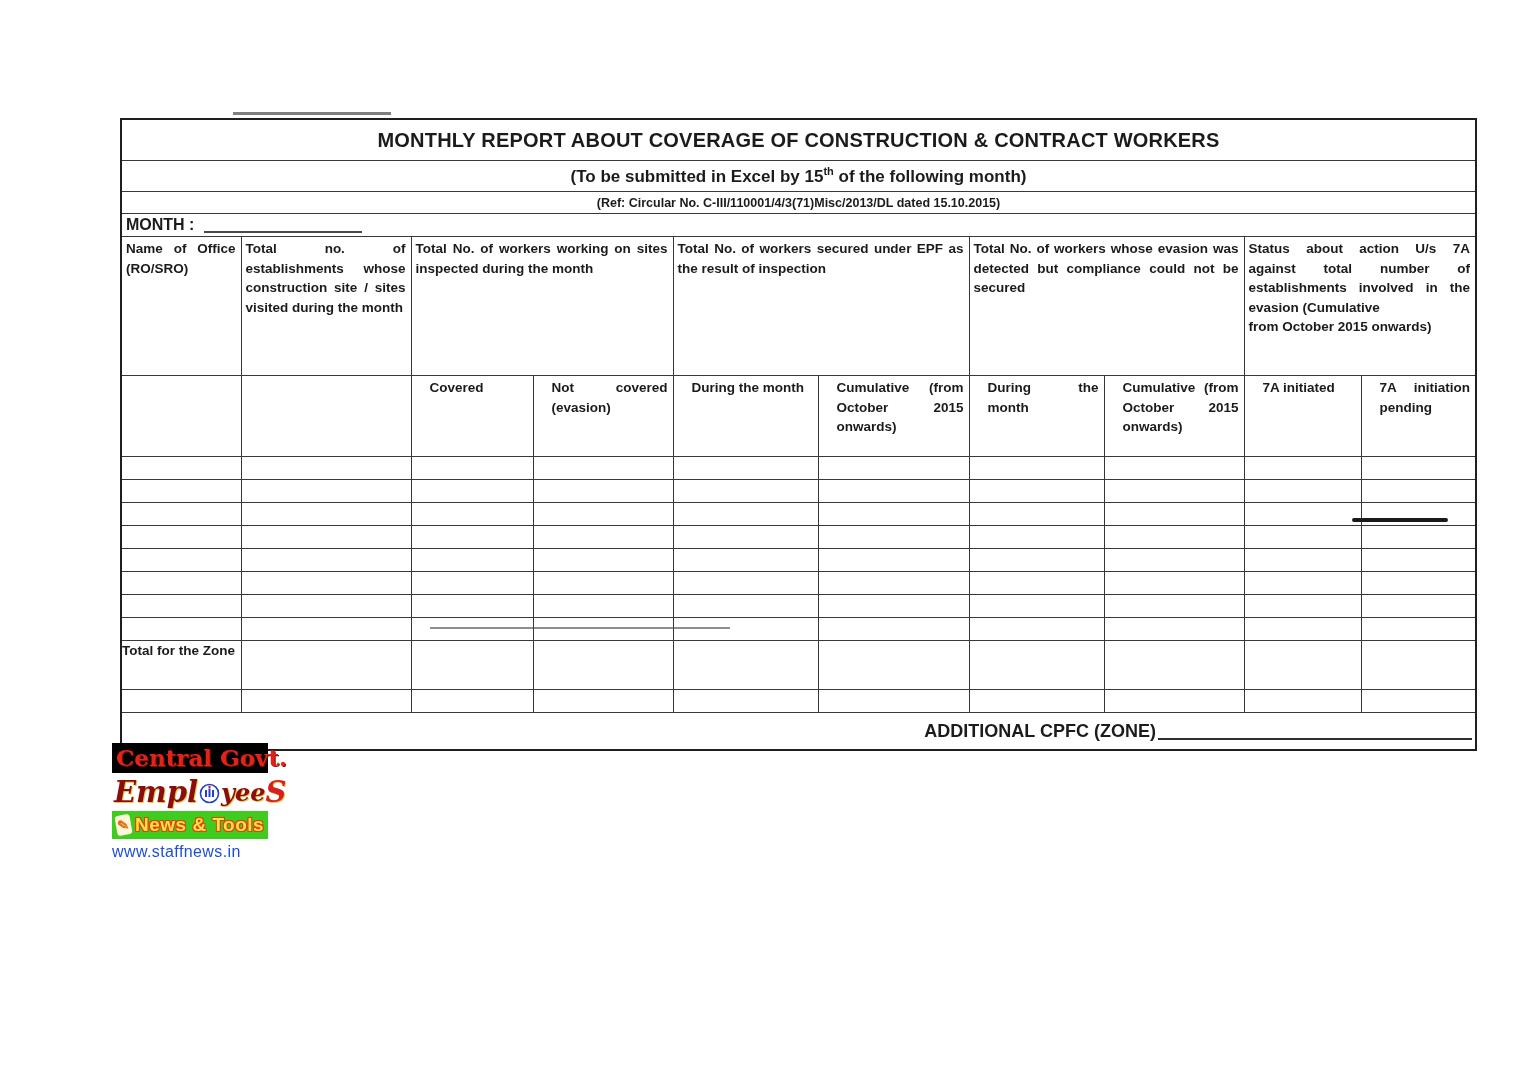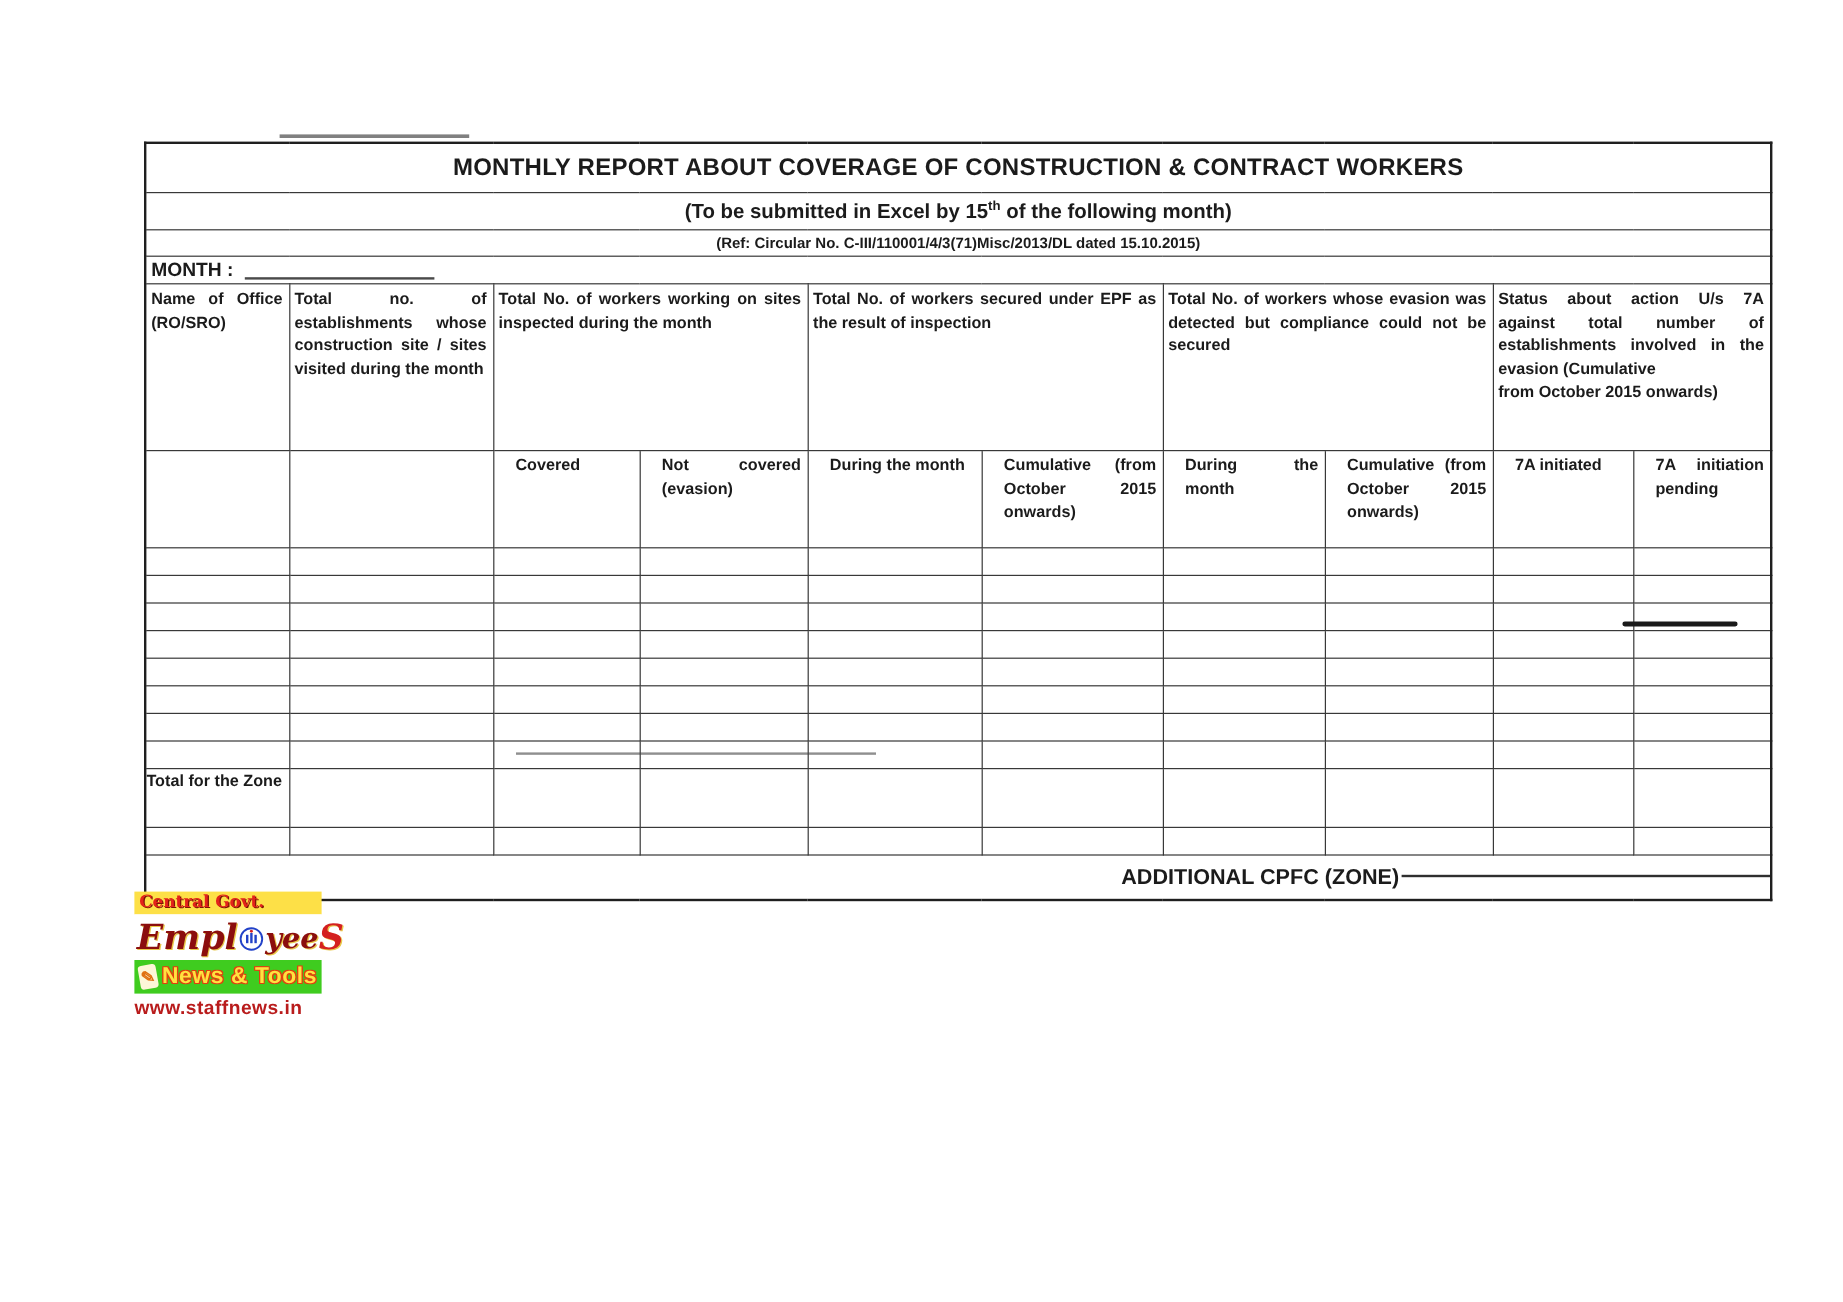--- a/index.html
+++ b/index.html
@@ -35,34 +35,34 @@
     text-align:justify;vertical-align:top;
     padding:2px 5px 0 4px;
   }
   tr.r-ghead td{height:136px;}
   tr.r-shead td{height:78px;padding-left:18px;}
   .prewrap{white-space:pre-line;}
   tr.r-empty td{height:22px;}
   tr.r-total td{height:48px;}
   td.total-label{font-size:13.5px;font-weight:bold;line-height:1.5;vertical-align:top;padding:2px 4px;}
   tr.r-footer td{height:36px;border-top:1px solid #383838;}
-  .footer-inner{display:flex;align-items:flex-start;width:100%;margin-left:10px;}
+  .footer-inner{display:flex;align-items:center;width:100%;}
   .footer-spacer{width:59.3%;}
   .footer-label{font-size:18px;font-weight:bold;white-space:nowrap;}
   .footer-line{flex:1;height:0;border-bottom:2px solid #2f2f2f;transform:translateY(8px);margin-left:2px;margin-right:3px;}
   
   .artifact{position:absolute;background:#1a1a1a;}
   .artifact.a1{left:1352px;top:518px;width:96px;height:4px;border-radius:2px;}
   .artifact.a2{left:233px;top:112px;width:158px;height:3px;background:#555;opacity:.75;}
   .artifact.a3{left:430px;top:627px;width:300px;height:2px;background:#444;opacity:.6;}
   
   .logo{position:absolute;left:112px;top:743px;width:156px;}
   .logo-band1{
-    background:#fde047;color:#E3231B;
-    font-family:"DejaVu Serif",serif;font-weight:bold;font-size:14px;
+    background:#000000;color:#E3231B;
+    font-family:"DejaVu Serif",serif;font-weight:bold;font-size:23px;
     padding:1px 4px 2px 4px;white-space:nowrap;
     text-shadow:1px 1px 0 #7d1405;
   }
   .logo-band2{
     background:#ffffff;color:#8B0E0E;
     font-family:"DejaVu Serif",serif;font-weight:bold;font-style:italic;font-size:24px;
     display:flex;align-items:center;padding:2px 2px;
     text-shadow:1px 1px 0 #e8c84a;
   }
   .logo-band2 .big{font-size:29px;}
@@ -74,21 +74,21 @@
     display:flex;align-items:center;gap:4px;
     padding:3px 4px;white-space:nowrap;
     text-shadow:-1px -1px 0 #E04010,1px -1px 0 #E04010,-1px 1px 0 #E04010,1px 1px 0 #E04010;
   }
   .pencil-chip{
     display:inline-flex;align-items:center;justify-content:center;
     width:15px;height:20px;border-radius:3px;
     background:#fdf6d8;color:#e07010;font-size:14px;
     text-shadow:none;transform:rotate(-10deg);flex:0 0 auto;
   }
-  .logo-site{color:#b91c1c;font-weight:bold;font-size:16px;padding-top:4px;letter-spacing:.4px;}
+  .logo-site{color:#1d4ed8;font-weight:normal;font-size:16px;padding-top:4px;letter-spacing:.4px;}
 </style>
 </head>
 <body>
 
 <div class="page">
 
   <table class="doc">
     <colgroup>
       <col style="width:120px">
         <col style="width:170px">

